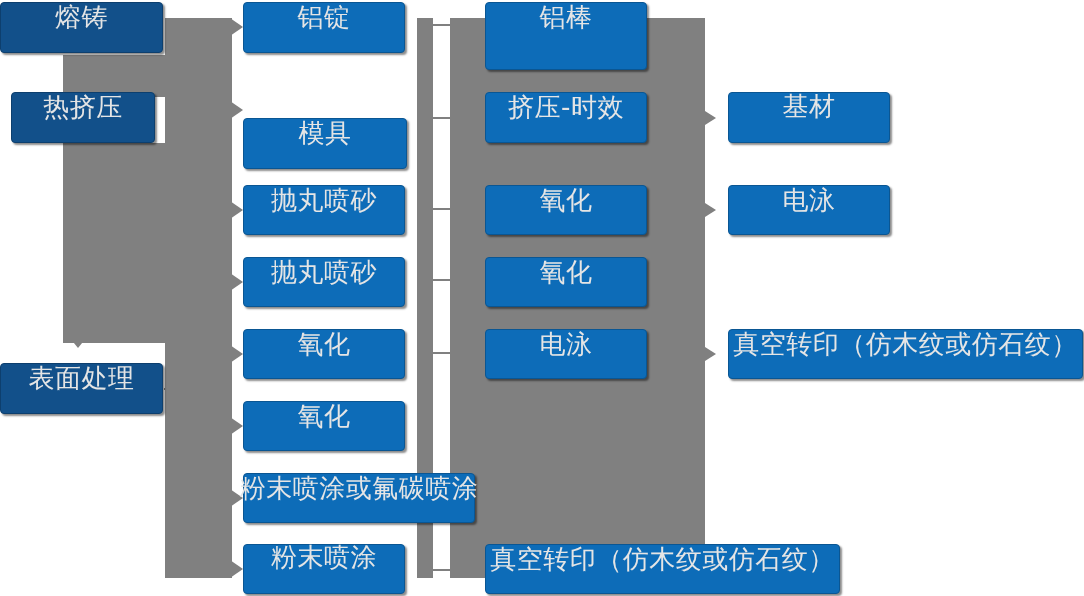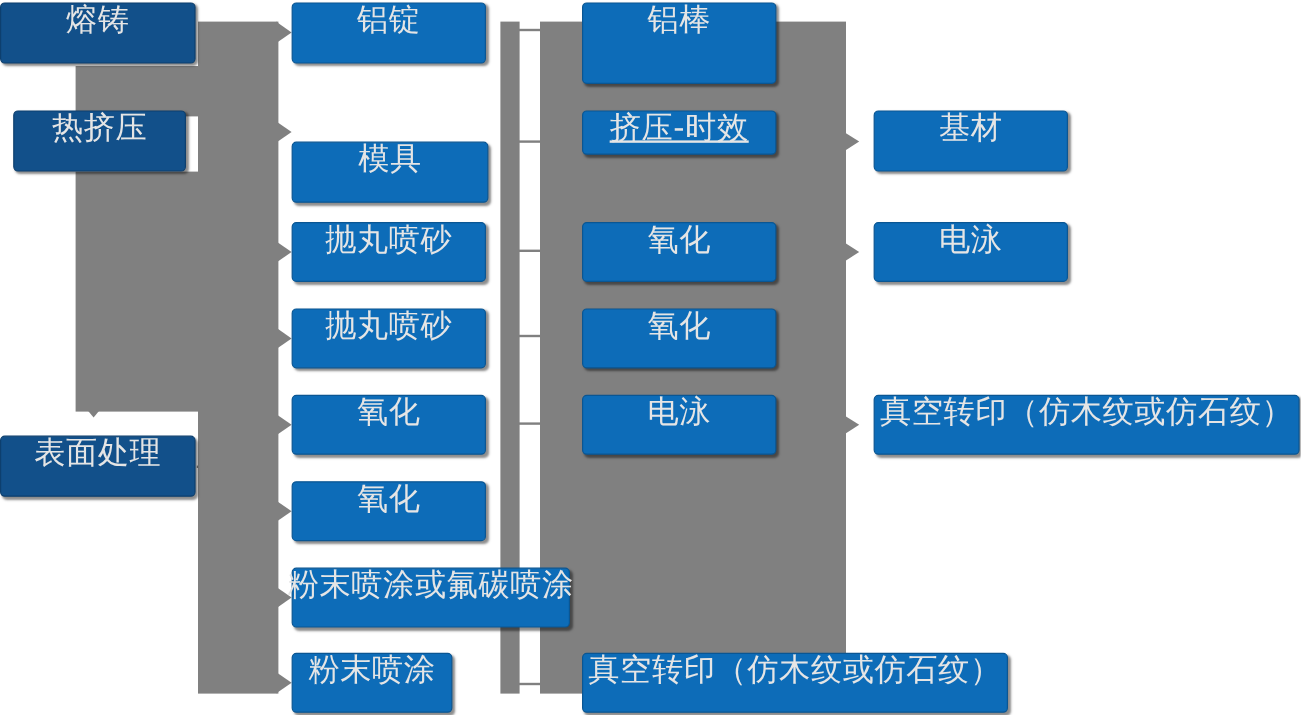--- a/index.html
+++ b/index.html
@@ -138,28 +138,28 @@
   </div>
   <div class="node light" style="left:243px; top:329px; width:162px; height:50px;">
     <span>氧化</span>
   </div>
   <div class="node light" style="left:243px; top:401px; width:162px; height:50px;">
     <span>氧化</span>
   </div>
   <div class="node light" style="left:243px; top:473px; width:232px; height:50px;">
     <span>粉末喷涂或氟碳喷涂</span>
   </div>
-  <div class="node light" style="left:243px; top:544px; width:134px; height:50px;">
+  <div class="node light" style="left:243px; top:544px; width:162px; height:50px;font-family:Liberation Mono, monospace;">
     <span>粉末喷涂</span>
   </div>
 
   <div class="node light" style="left:485px; top:2px; width:162px; height:68px;">
     <span>铝棒</span>
   </div>
-  <div class="node light" style="left:485px; top:92px; width:162px; height:37px;text-decoration:underline;">
+  <div class="node light" style="left:485px; top:92px; width:162px; height:51px;">
     <span>挤压-时效</span>
   </div>
   <div class="node light" style="left:485px; top:185px; width:162px; height:50px;">
     <span>氧化</span>
   </div>
   <div class="node light" style="left:485px; top:257px; width:162px; height:50px;">
     <span>氧化</span>
   </div>
   <div class="node light" style="left:485px; top:329px; width:162px; height:50px;">
     <span>电泳</span>

